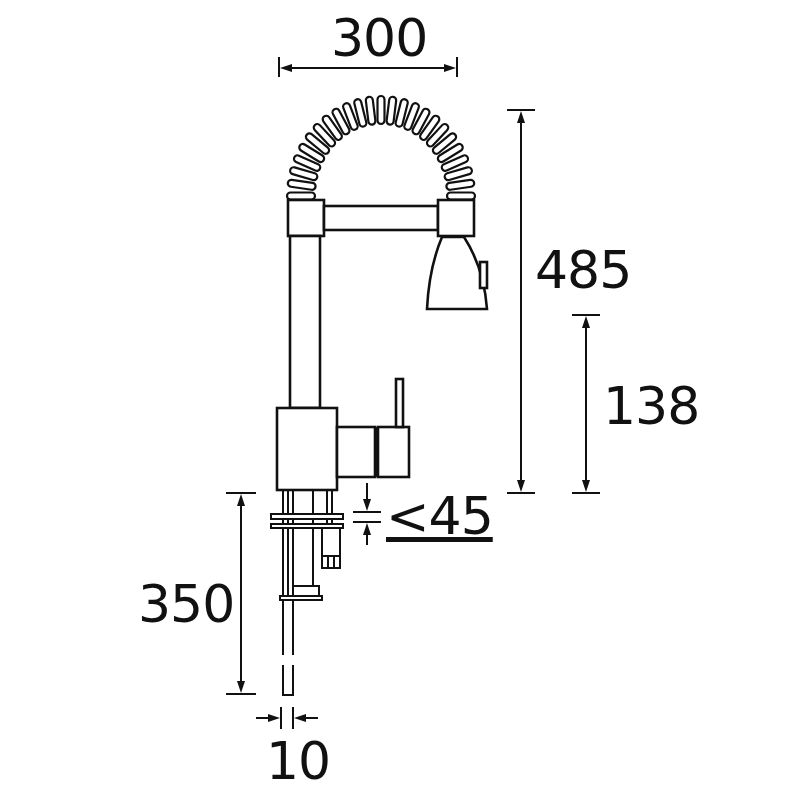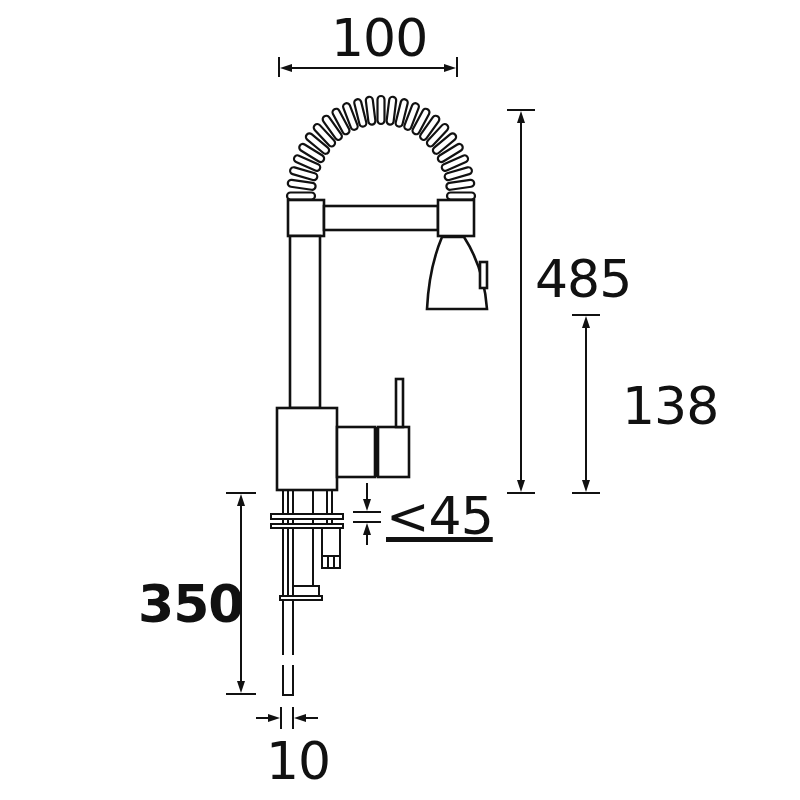--- a/index.html
+++ b/index.html
@@ -145,18 +145,18 @@
   <g>
     <line class="thin" x1="281" y1="707" x2="281" y2="729"></line>
     <line class="thin" x1="293" y1="707" x2="293" y2="729"></line>
     <line class="thin" x1="256" y1="718" x2="272" y2="718"></line>
     <polygon class="arrow" points="280,718 268,714 268,722"></polygon>
     <line class="thin" x1="302" y1="718" x2="318" y2="718"></line>
     <polygon class="arrow" points="294,718 306,714 306,722"></polygon>
   </g>
 </svg>
 
-<div class="dim-label" style="left:331px; top:12px;">100</div>
-<div class="dim-label" style="left:535px; top:253px;">485</div>
-<div class="dim-label" style="left:622px; top:380px;text-align:right;">138</div>
+<div class="dim-label" style="left:331px; top:12px;">300</div>
+<div class="dim-label" style="left:535px; top:244px;">485</div>
+<div class="dim-label" style="left:603px; top:380px;text-align:right;">138</div>
 <div class="dim-label" style="left:386px; top:490px;text-decoration:underline;">&lt;45</div>
-<div class="dim-label" style="left:138px; top:578px;font-weight:bold;">350</div>
+<div class="dim-label" style="left:138px; top:578px;">350</div>
 <div class="dim-label" style="left:266px; top:735px;">10</div>
 
 </body></html>

